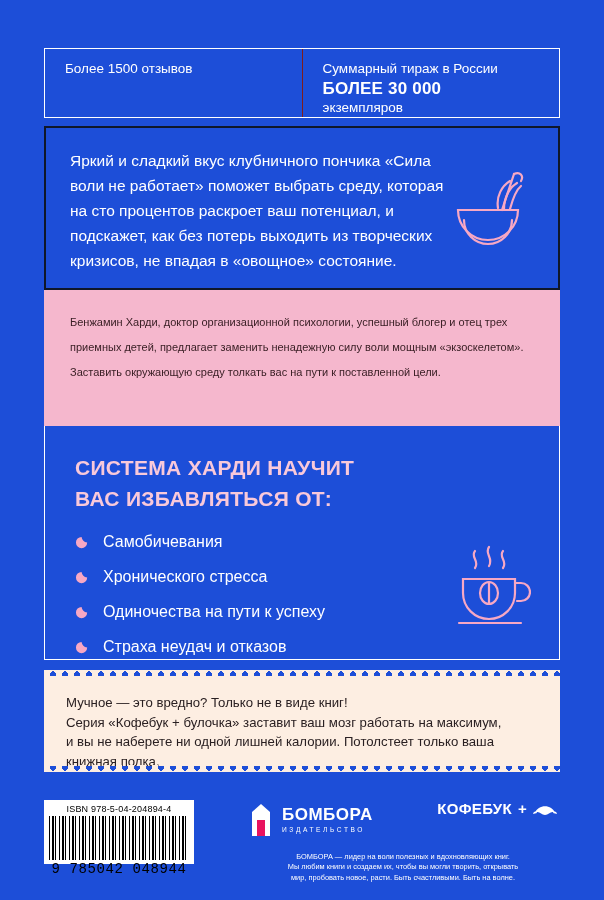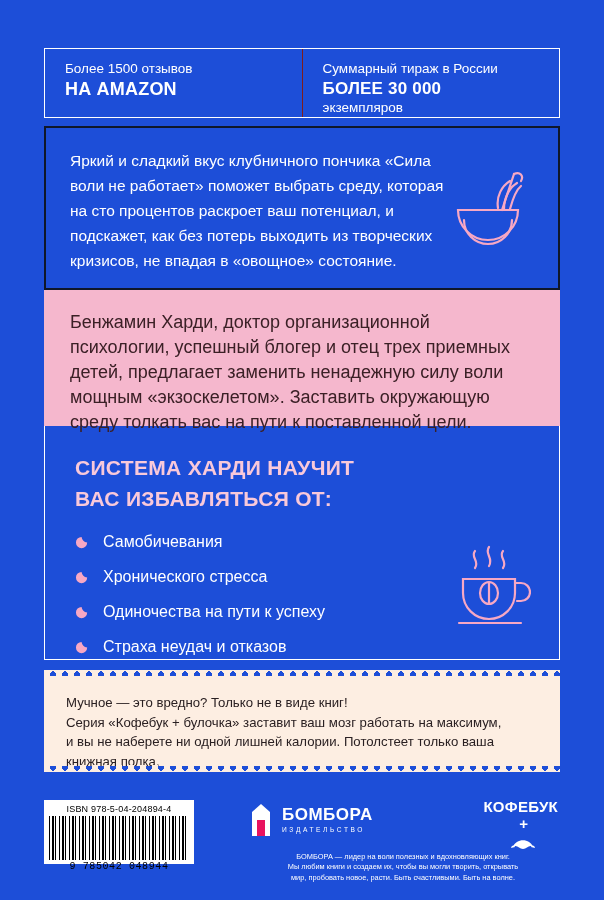--- a/index.html
+++ b/index.html
@@ -93,21 +93,21 @@
     top: 290px;
     width: 516px;
     height: 136px;
     background: #f5b7cd;
     box-sizing: border-box;
     padding: 20px 26px 0 26px;
     color: #3b2026;
   }
   .author p {
     margin: 0;
-    font-size: 18px;
+    font-size: 11px;
     line-height: 25px;
   }
 
   
   .system {
     position: absolute;
     left: 44px;
     top: 426px;
     width: 516px;
     height: 234px;
@@ -217,21 +217,21 @@
     width: 140px;
     margin: 0 auto;
     background-image: repeating-linear-gradient(
       to right,
       #000 0px, #000 1px, #fff 1px, #fff 3px,
       #000 3px, #000 5px, #fff 5px, #fff 6px,
       #000 6px, #000 7px, #fff 7px, #fff 10px
     );
   }
   .ean {
-    font-size: 10px;
+    font-size: 14px;
     font-family: "Liberation Mono", monospace;
     text-align: center;
     letter-spacing: 0.6px;
     color: #000;
     margin-top: 1px;
   }
 
   .bombora {
     position: absolute;
     left: 248px;
@@ -257,21 +257,20 @@
     letter-spacing: 2.6px;
     margin-top: 3px;
   }
 
   .kofebook {
     position: absolute;
     right: 46px;
     top: 798px;
     display: flex;
     align-items: center;
-    flex-direction: column;
   }
   .kofebook .kb-text {
     color: #ffffff;
     font-size: 15px;
     font-weight: 700;
     letter-spacing: 0.3px;
   }
   .croissant {
     width: 26px;
     height: 20px;
@@ -290,21 +289,20 @@
   }
 </style>
 </head>
 <body>
 
 <div class="cover">
 
   <div class="badges">
     <div class="badge">
       <div class="small">Более 1500 отзывов</div>
-      <div class="big">НА AMAZON</div>
     </div>
     <div class="badge">
       <div class="small">Суммарный тираж в России</div>
       <div class="big-num">БОЛЕЕ 30 000</div>
       <div class="small">экземпляров</div>
     </div>
   </div>
 
   <div class="intro">
     <p>Яркий и сладкий вкус клубничного пончика «Сила воли не работает» поможет выбрать среду, которая на сто процентов раскроет ваш потенциал, и подскажет, как без потерь выходить из творческих кризисов, не впадая в «овощное» состояние.</p>

